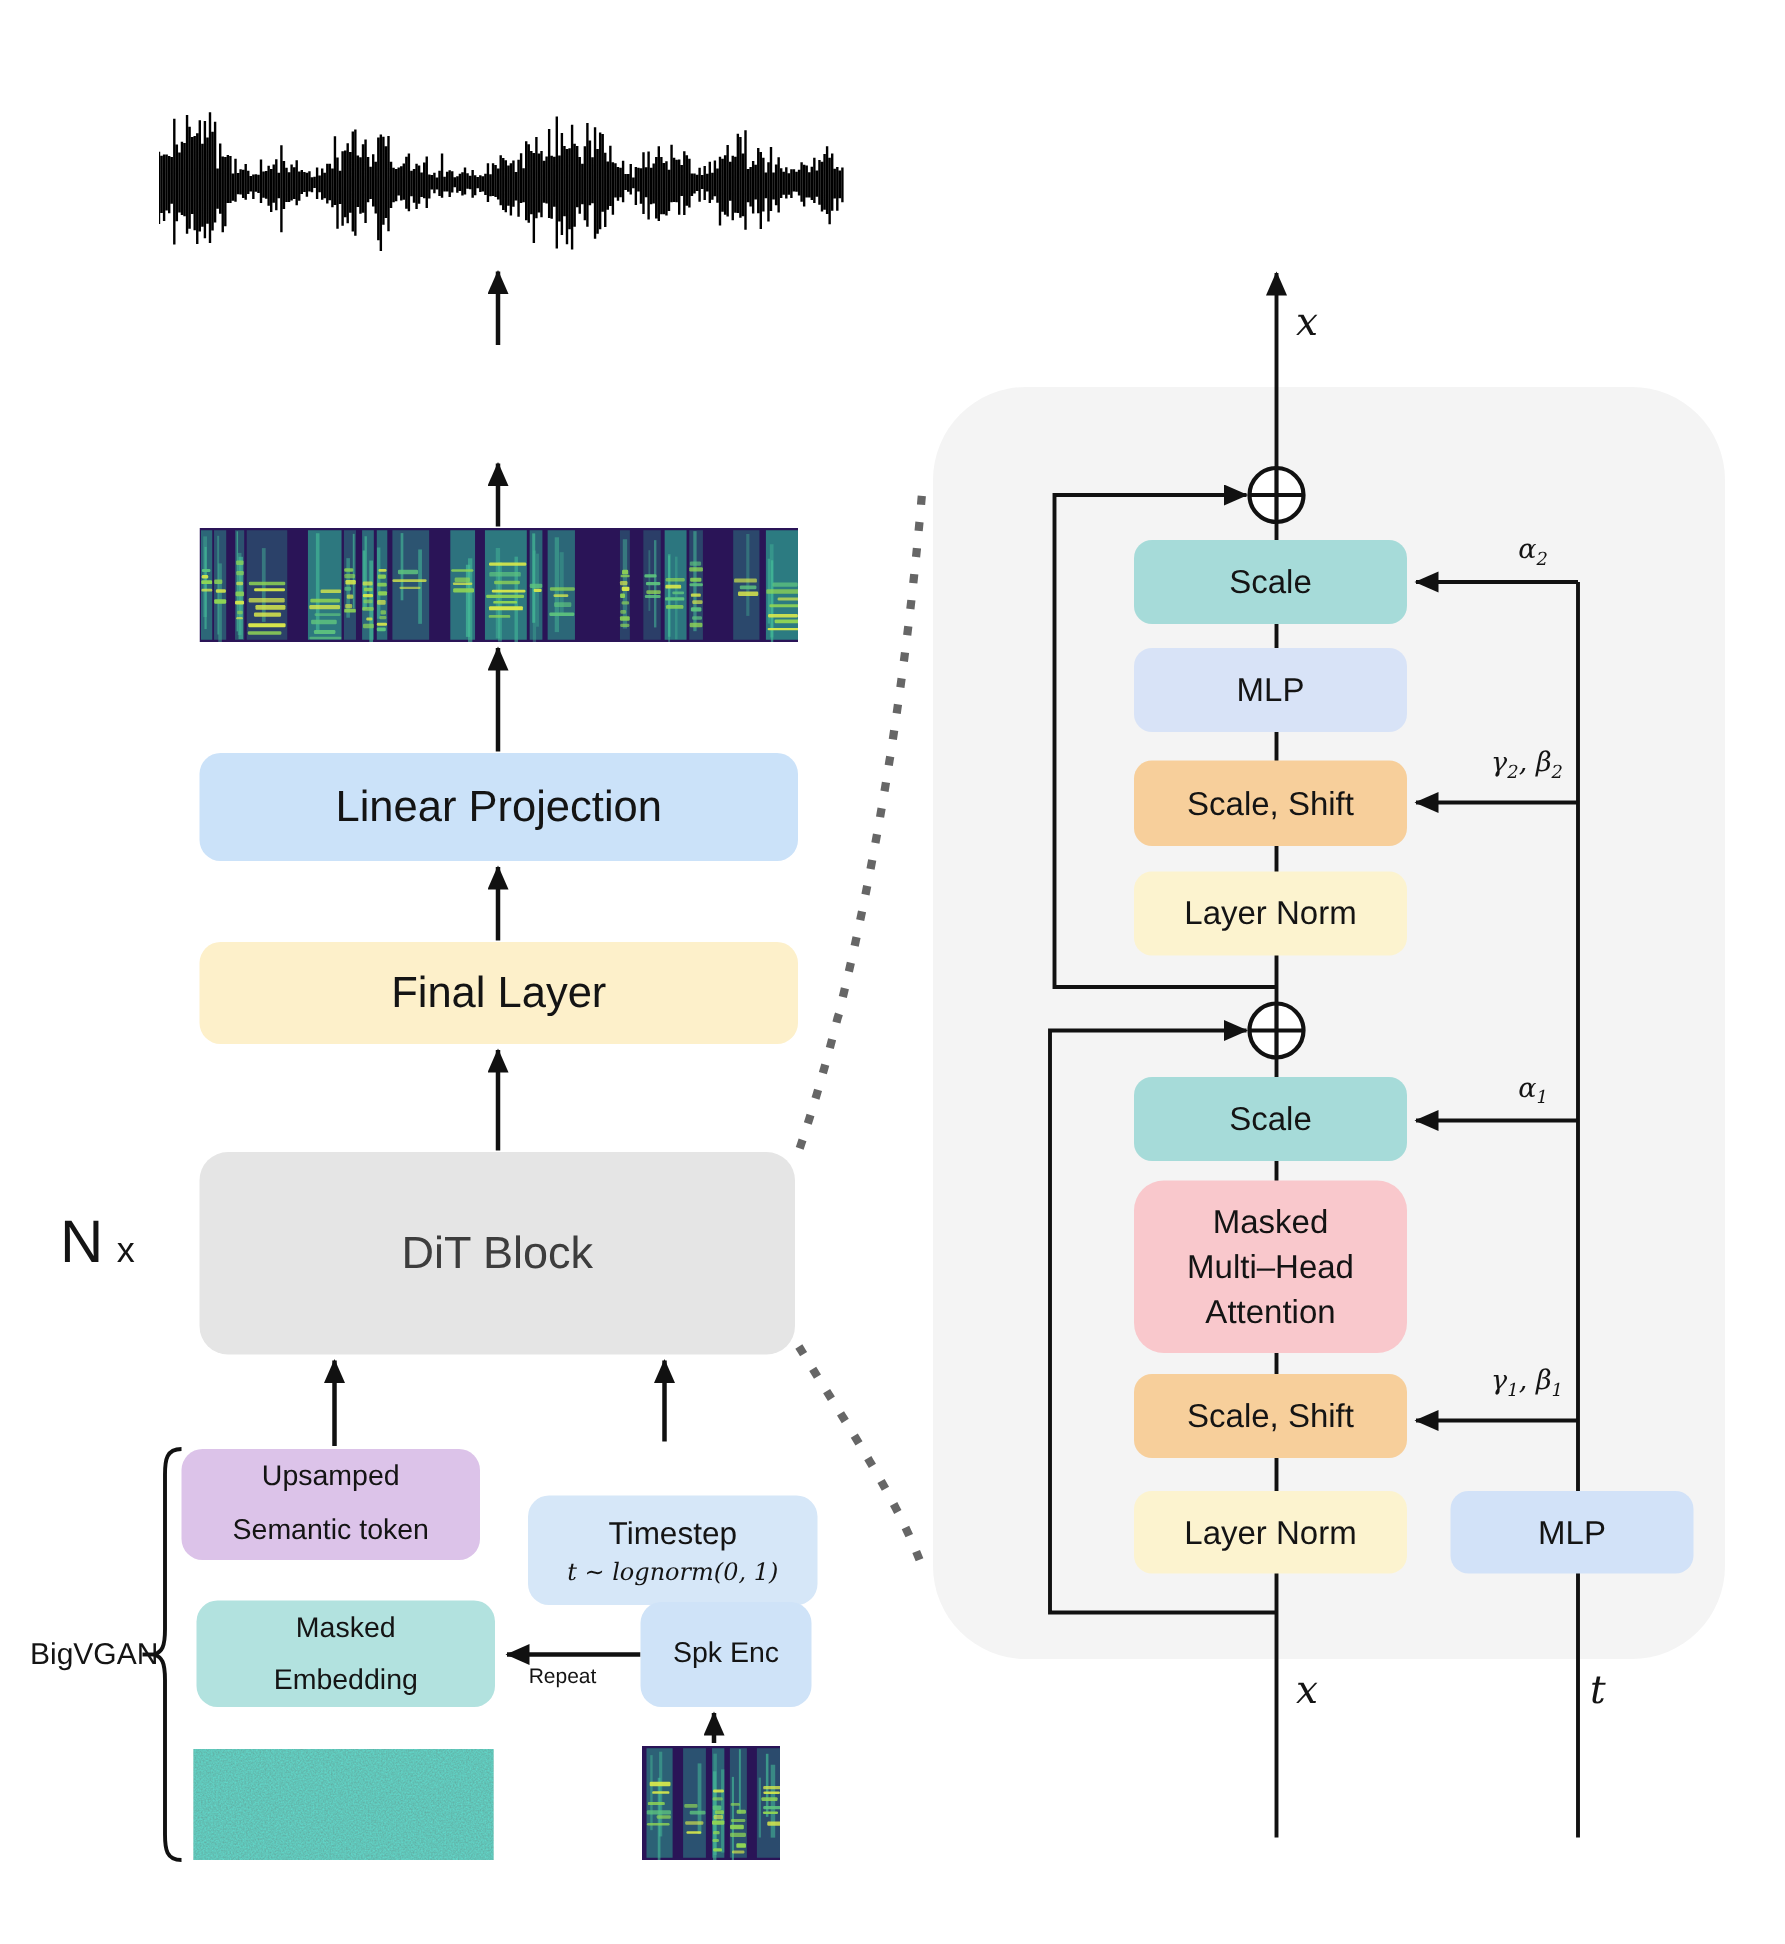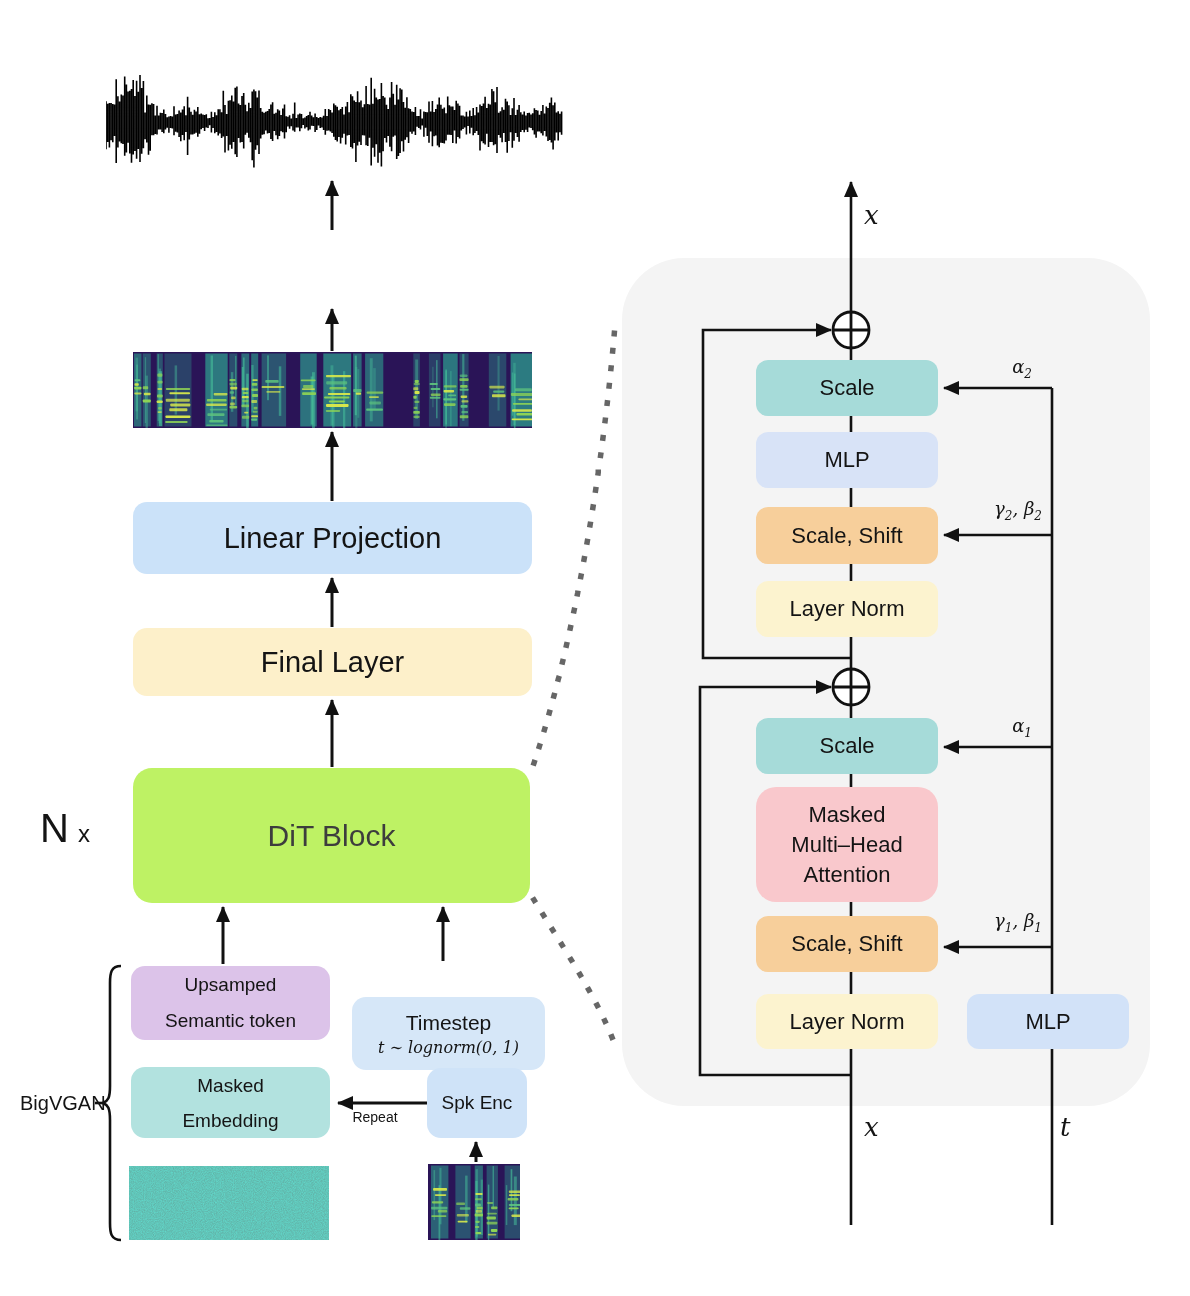--- a/index.html
+++ b/index.html
@@ -12,27 +12,27 @@
        border-radius:14px;z-index:2;line-height:1.25;}
   .col{flex-direction:column;}
   .imgwrap{position:absolute;z-index:2;line-height:0;}
   .lab{position:absolute;z-index:3;white-space:nowrap;}
   .math{font-family:"DejaVu Serif","Liberation Serif",serif;font-style:italic;}
   .mod{font-size:18px;text-align:right;}
   .mod sub{font-size:12px;}
   #bigvgan{left:133px;top:230px;width:399px;height:75px;background:#b9c6d2;font-size:31px;border-radius:17px;}
   #linproj{left:133px;top:502px;width:399px;height:72px;background:#cbe2f9;font-size:29px;}
   #finalnorm{left:133px;top:628px;width:399px;height:68px;background:#fdf0ca;font-size:29px;}
-  #ditblock{left:133px;top:768px;width:397px;height:135px;background:#bef264;font-size:30px;color:#3d3d3d;border-radius:19px;}
-  #upsampled{left:131px;top:966px;width:199px;height:74px;background:#dcc3e9;font-size:19px;line-height:36px;}
+  #ditblock{left:133px;top:768px;width:397px;height:135px;background:#e5e5e5;font-size:30px;color:#3d3d3d;border-radius:19px;}
+  #upsampled{left:121px;top:966px;width:199px;height:74px;background:#dcc3e9;font-size:19px;line-height:36px;}
   #timestep{left:352px;top:997px;width:193px;height:73px;background:#d6e7f8;}
   #timestep .t1{font-size:21px;line-height:27px;}
   #timestep .t2{font-size:16px;line-height:23px;}
   #speaker{left:131px;top:1067px;width:199px;height:71px;background:#b2e2df;font-size:19px;line-height:35px;}
-  #spkenc{left:427px;top:1068px;width:100px;height:70px;background:#cfe3f8;font-size:19px;}
+  #spkenc{left:427px;top:1068px;width:114px;height:70px;background:#cfe3f8;font-size:19px;}
   .pbox{border-radius:12px;font-size:22px;}
   #scale2{left:756px;top:360px;width:182px;height:56px;background:#a6dbd9;}
   #mlp2{left:756px;top:432px;width:182px;height:56px;background:#d8e3f7;}
   #ss2{left:756px;top:507px;width:182px;height:57px;background:#f7cf9b;}
   #ln2{left:756px;top:581px;width:182px;height:56px;background:#fcf3cf;}
   #scale1{left:756px;top:718px;width:182px;height:56px;background:#a6dbd9;}
   #mha{left:756px;top:787px;width:182px;height:115px;background:#f9c8cc;font-size:22px;line-height:30px;border-radius:20px;}
   #ss1{left:756px;top:916px;width:182px;height:56px;background:#f7cf9b;}
   #ln1{left:756px;top:994px;width:182px;height:55px;background:#fcf3cf;}
   #mlpt{left:967px;top:994px;width:162px;height:55px;background:#d2e2f8;}

